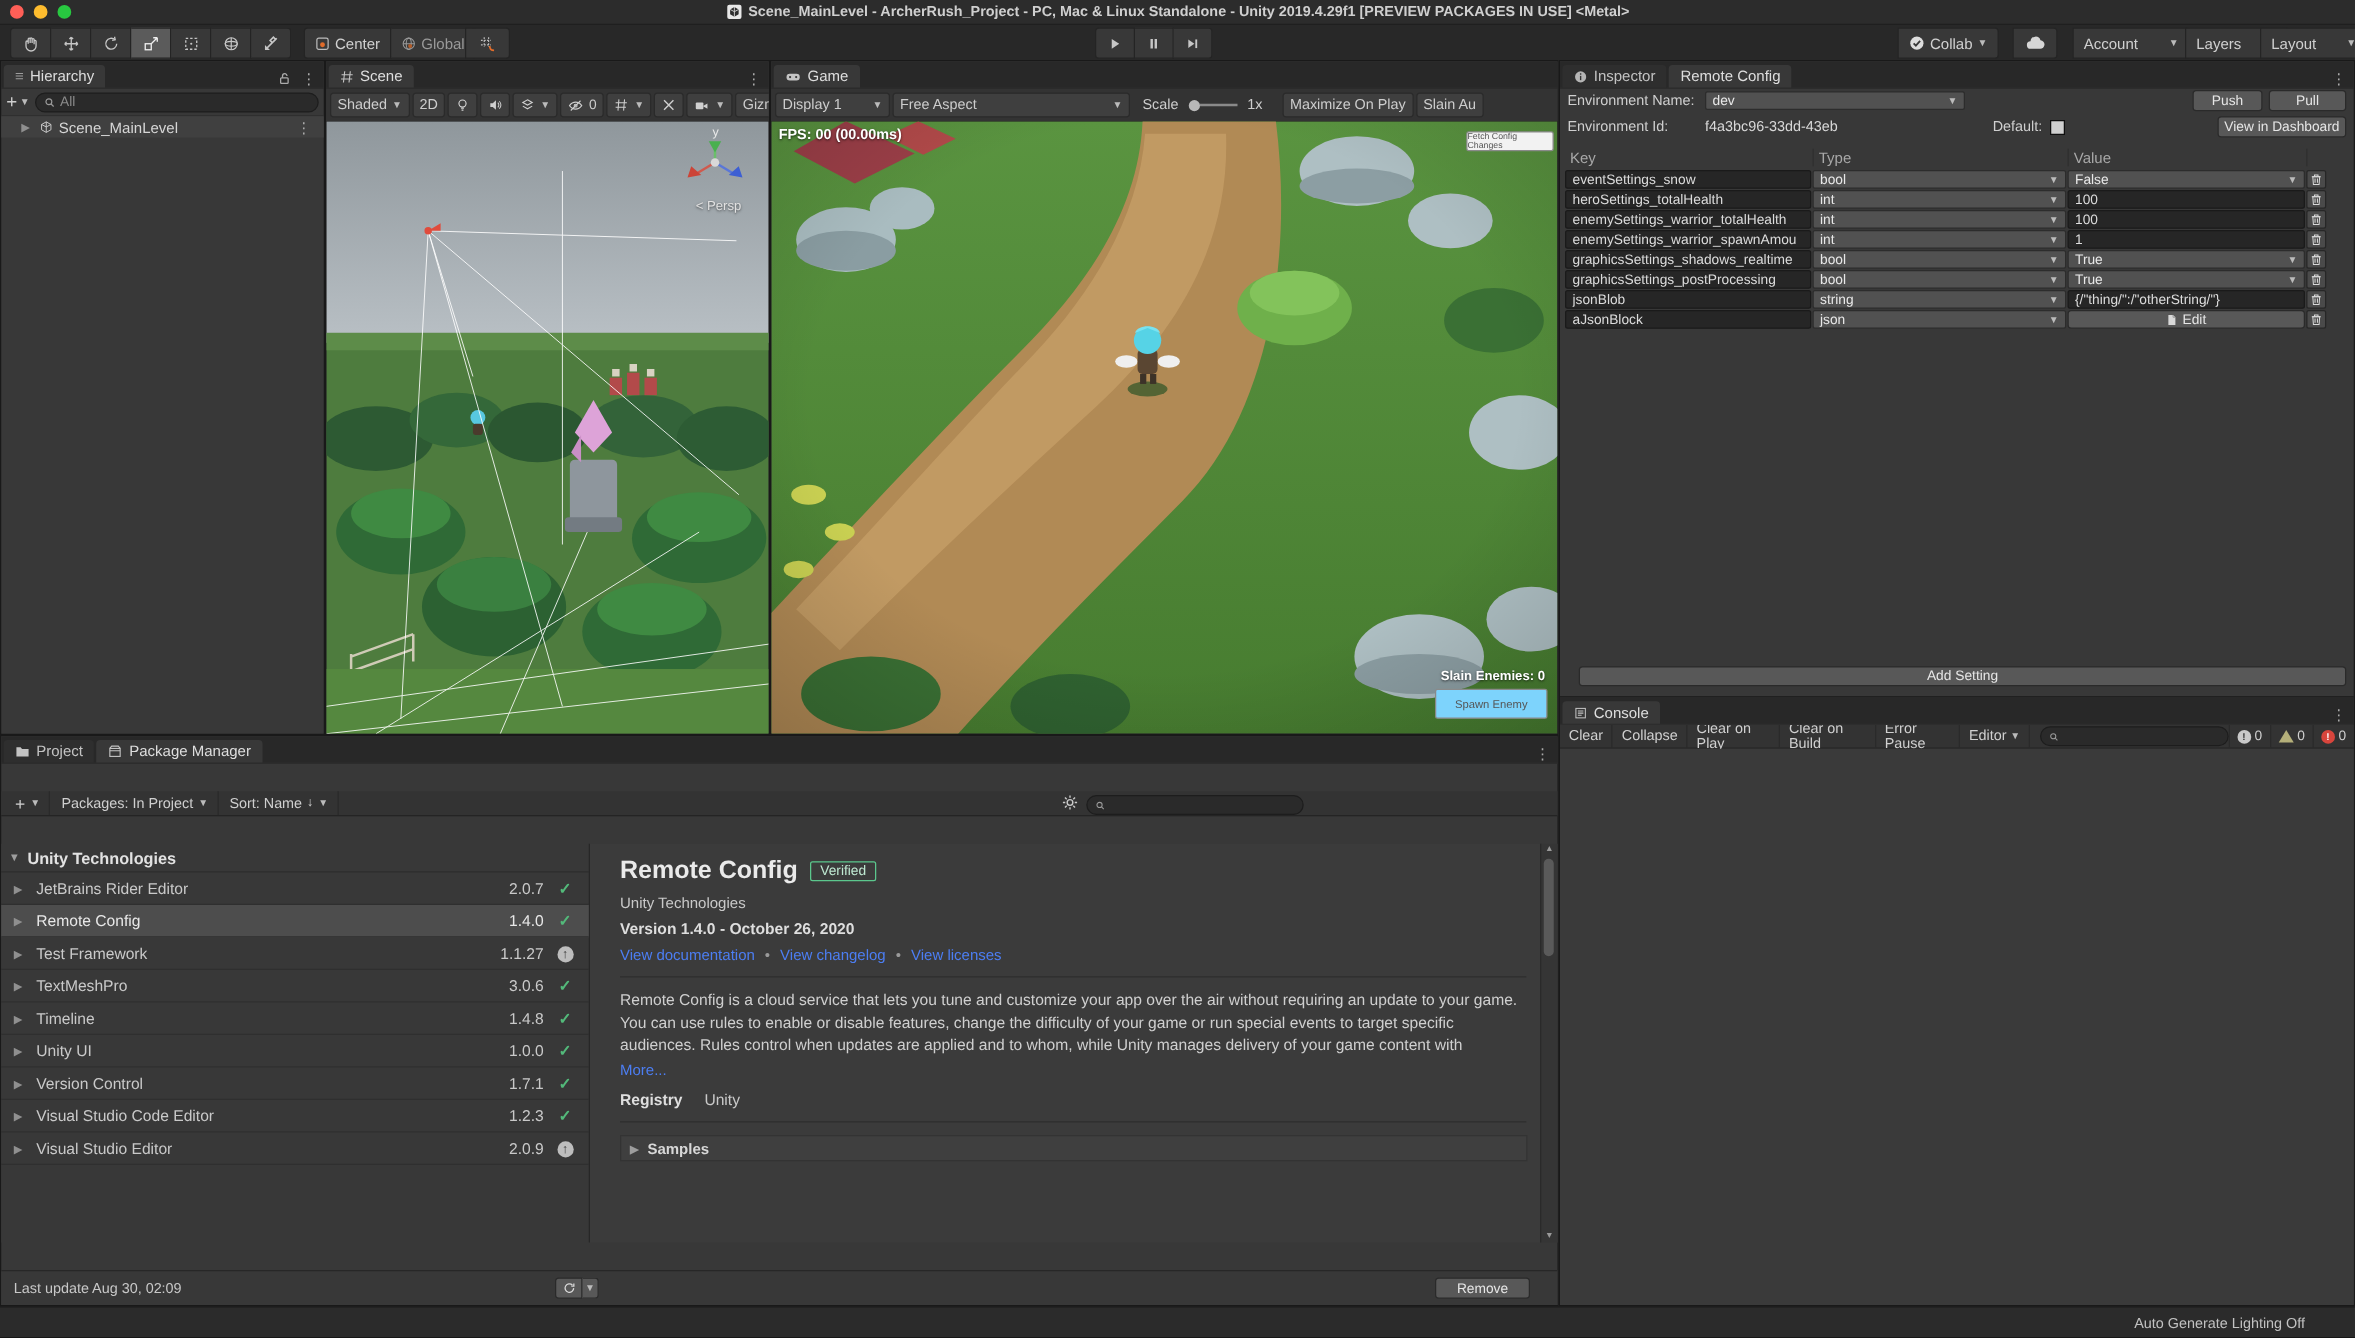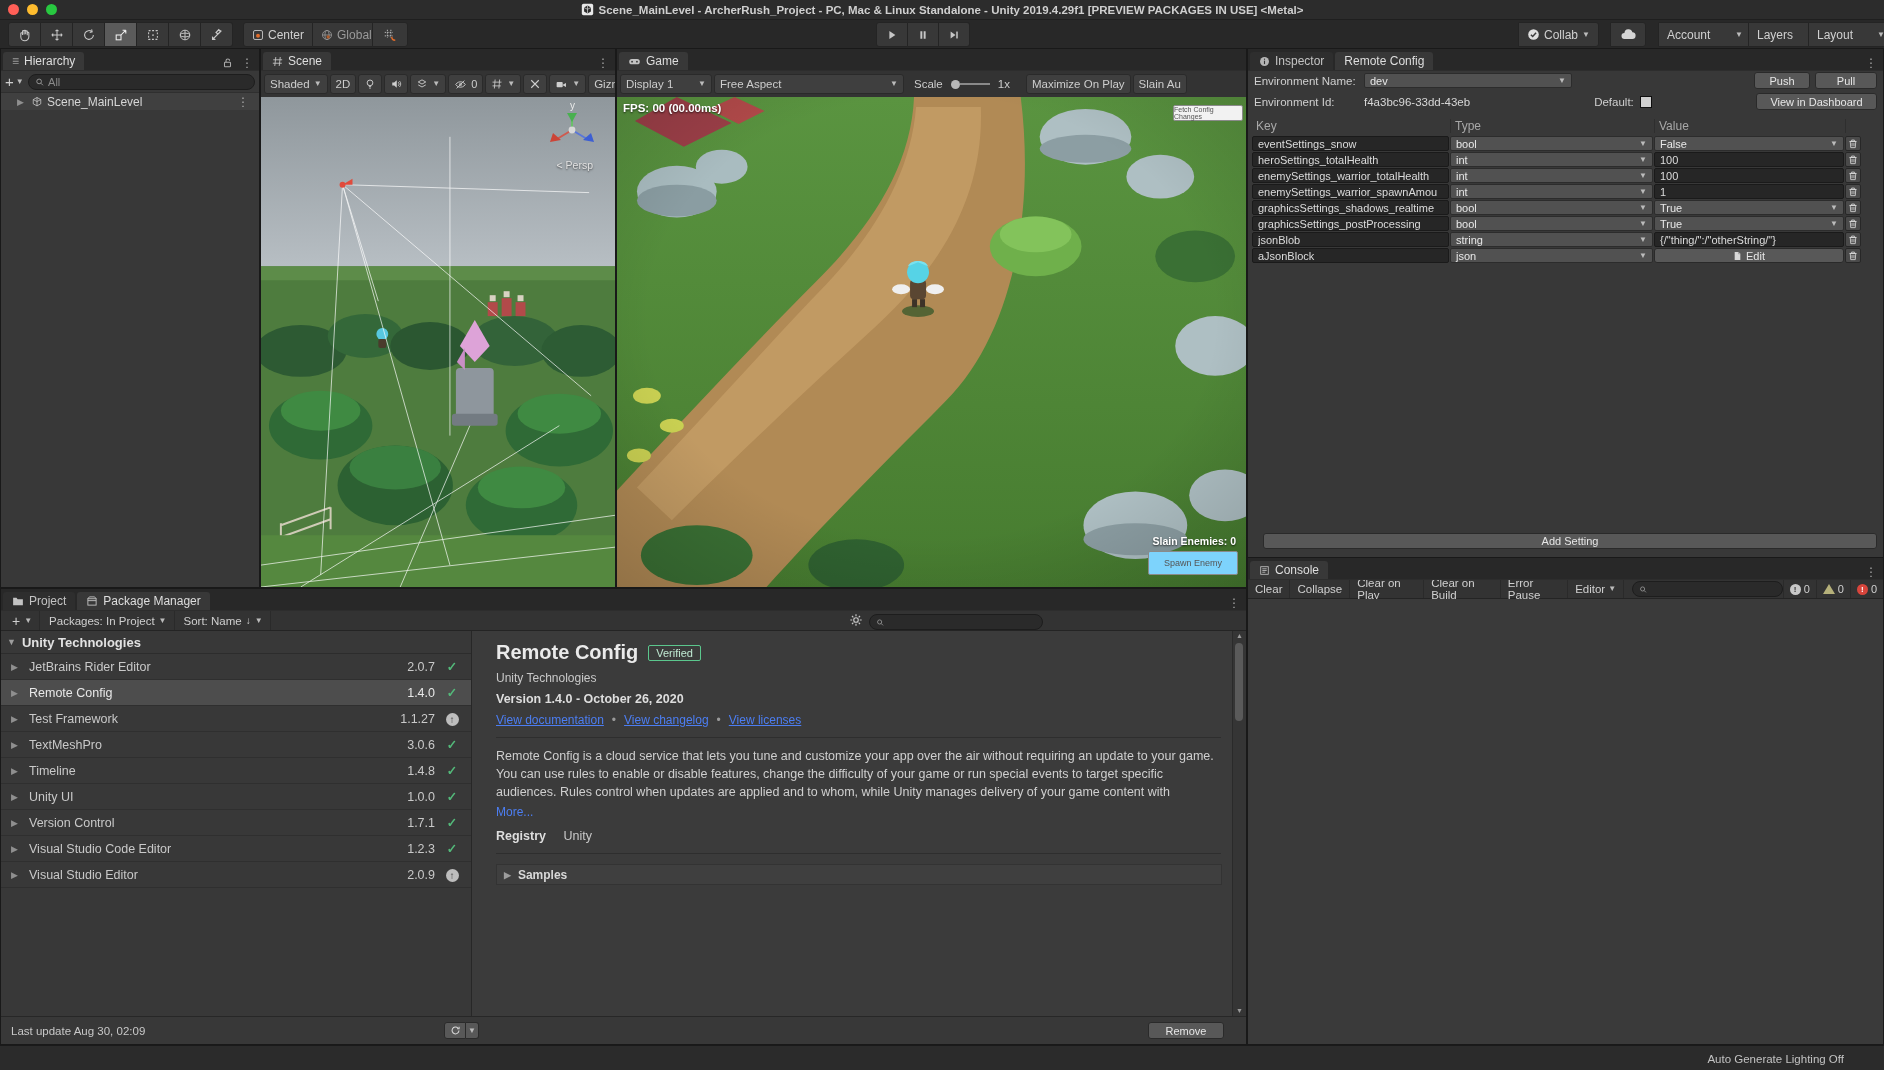--- a/index.html
+++ b/index.html
@@ -75,40 +75,40 @@
   .trash{width:16px;height:15px;background:#4a4a4a;border:1px solid #272727;border-radius:2px;display:flex;
         align-items:center;justify-content:center;color:#d8d8d8;padding:0;}
   
   #console-sec{flex:1;border-top:1px solid #191919;display:flex;flex-direction:column;}
   .con-toolbar{height:18px;background:#333;border-bottom:1px solid #242424;display:flex;align-items:center;
         font-size:11.5px;color:#d0d0d0;}
   .cbtn{height:18px;display:flex;align-items:center;padding:0 7px;border-right:1px solid #2a2a2a;gap:3px;}
   .badge{display:flex;align-items:center;gap:3px;padding:0 6px;border-left:1px solid #2a2a2a;height:18px;font-size:11px;}
   .con-body{flex:1;background:#3a3a3a;}
   
-  #bottom-panel{left:0;top:588px;width:1247px;height:457px;display:flex;flex-direction:column;}
+  #bottom-panel{left:0;top:588px;width:1247px;height:457px;display:flex;flex-direction:column;gap:22px;}
   .pm-toolbar{height:19px;background:#333;border-bottom:1px solid #242424;display:flex;align-items:center;
         padding:0 4px;gap:2px;font-size:11.5px;color:#cfcfcf;position:relative;}
   .pm-flat{display:flex;align-items:center;gap:4px;padding:0 7px;height:19px;border-right:1px solid #2a2a2a;}
   #pm-content{flex:1;display:flex;min-height:0;position:relative;}
   #pkg-list{width:497px;border-right:1px solid #272727;display:flex;flex-direction:column;background:#383838;}
   .pkg-group{height:22px;display:flex;align-items:center;gap:6px;padding:0 6px;font-size:13px;font-weight:bold;
         color:#e2e2e2;border-bottom:1px solid #2c2c2c;}
   .pkg-row{height:25px;display:flex;align-items:center;padding:0 10px;border-bottom:1px solid #2f2f2f;
         font-size:12.5px;color:#c9c9c9;gap:8px;}
   .pkg-row.sel{background:#4d4d4d;color:#e8e8e8;}
   .exp{color:#8f8f8f;font-size:9px;width:10px;}
   .pname{flex:0 0 auto;}
   .pver{margin-left:auto;}
   .pstat{width:18px;text-align:center;}
   .check{color:#53b97a;font-weight:bold;}
   .upcirc{display:inline-flex;width:13px;height:13px;border-radius:50%;background:#bdbdbd;color:#383838;
         align-items:center;justify-content:center;font-size:10px;font-weight:bold;}
   #pkg-detail{flex:1;background:#3b3b3b;padding:10px 24px 0 24px;position:relative;}
-  .link{color:#4c7ef3;text-decoration:underline;font-size:12px;}
+  .link{color:#4c7ef3;font-size:12px;}
   .hr{border-top:1px solid #2e2e2e;margin:10px 0;}
   #pm-footer{height:27px;border-top:1px solid #272727;background:#383838;display:flex;align-items:center;
         padding:0 10px;font-size:11.5px;color:#c8c8c8;position:relative;}
   #pm-scroll{position:absolute;right:0;top:0;bottom:0;width:13px;background:#353535;border-left:1px solid #2a2a2a;}
   
   #statusbar{position:absolute;left:0;top:1045px;width:1884px;height:25px;background:#2b2b2b;border-top:1px solid #1a1a1a;
         display:flex;align-items:center;}
 </style>
 </head>
 <body>
@@ -556,21 +556,21 @@
           <div class="ubtn" style="width:62px">
               <span>Pull</span>
             </div>
         </div>
       </div>
       <div class="env-row" style="margin-top:4px">
         <span style="width:104px">Environment Id:</span>
         <span style="color:#d8d8d8">f4a3bc96-33dd-43eb</span>
         <span style="margin-left:118px">Default:</span>
         <span style="width:10px;height:10px;background:#cfcfcf;border:1px solid #0f0f0f;display:inline-block"></span>
-        <div class="ubtn" style="margin-left:auto;width:121px">
+        <div class="ubtn" style="margin-left:auto;width:103px">
             <span>View in Dashboard</span>
           </div>
       </div>
       <div class="cfg-head" style="margin-top:6px">
         <span>Key</span>
         <span>Type</span>
         <span>Value</span>
         <span></span>
       </div>
 

